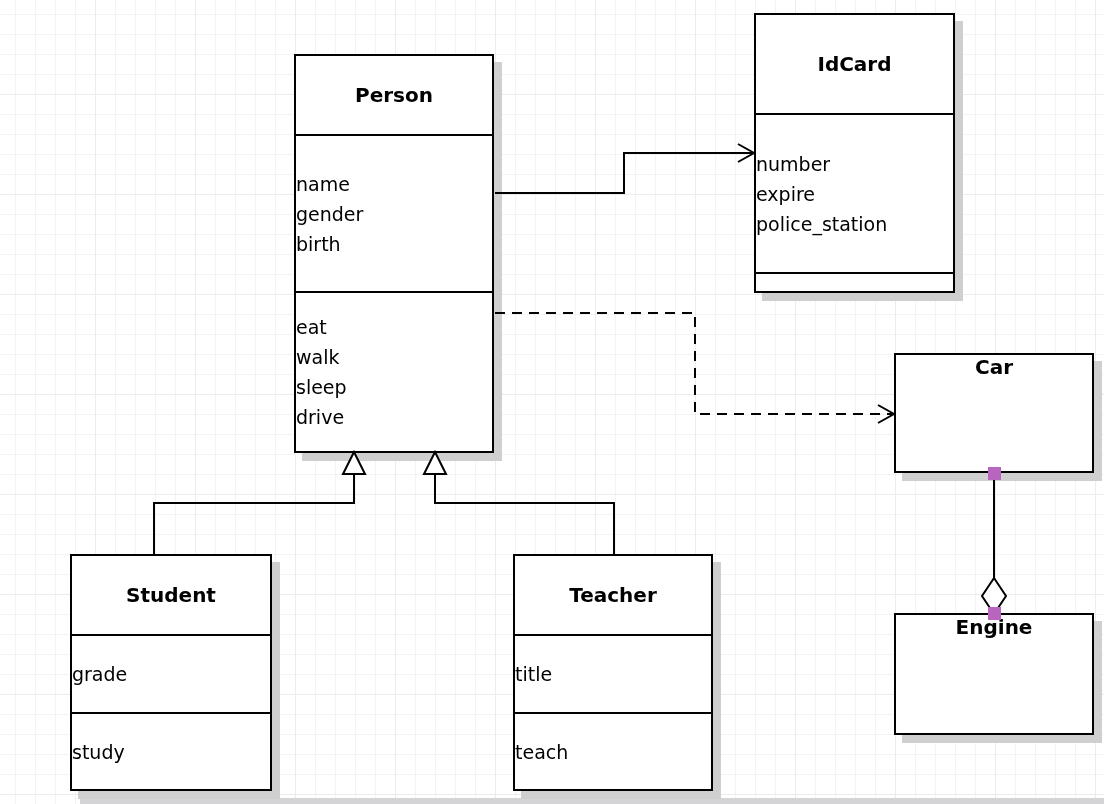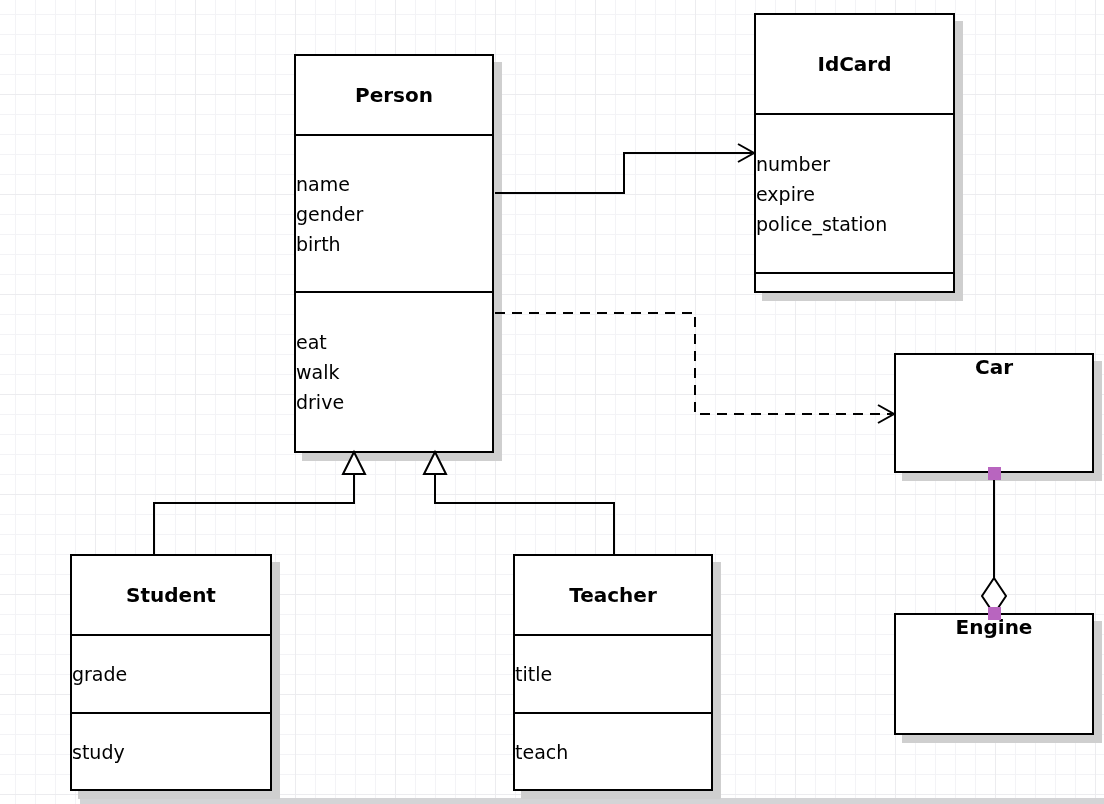--- a/index.html
+++ b/index.html
@@ -86,20 +86,21 @@
       <span>Person</span>
     </div>
     <div class="comp" style="height:157px">
       <div class="member">name</div>
       <div class="member">gender</div>
       <div class="member">birth</div>
     </div>
     <div class="comp last">
       <div class="member">eat</div>
       <div class="member">walk</div>
+      <div class="member">sleep</div>
       <div class="member">drive</div>
     </div>
   </div>
 
   <div class="uml-class" style="left:754px;top:13px;width:201px;height:280px">
     <div class="hdr" style="height:100px">
       <span>IdCard</span>
     </div>
     <div class="comp" style="height:159px">
       <div class="member">number</div>

